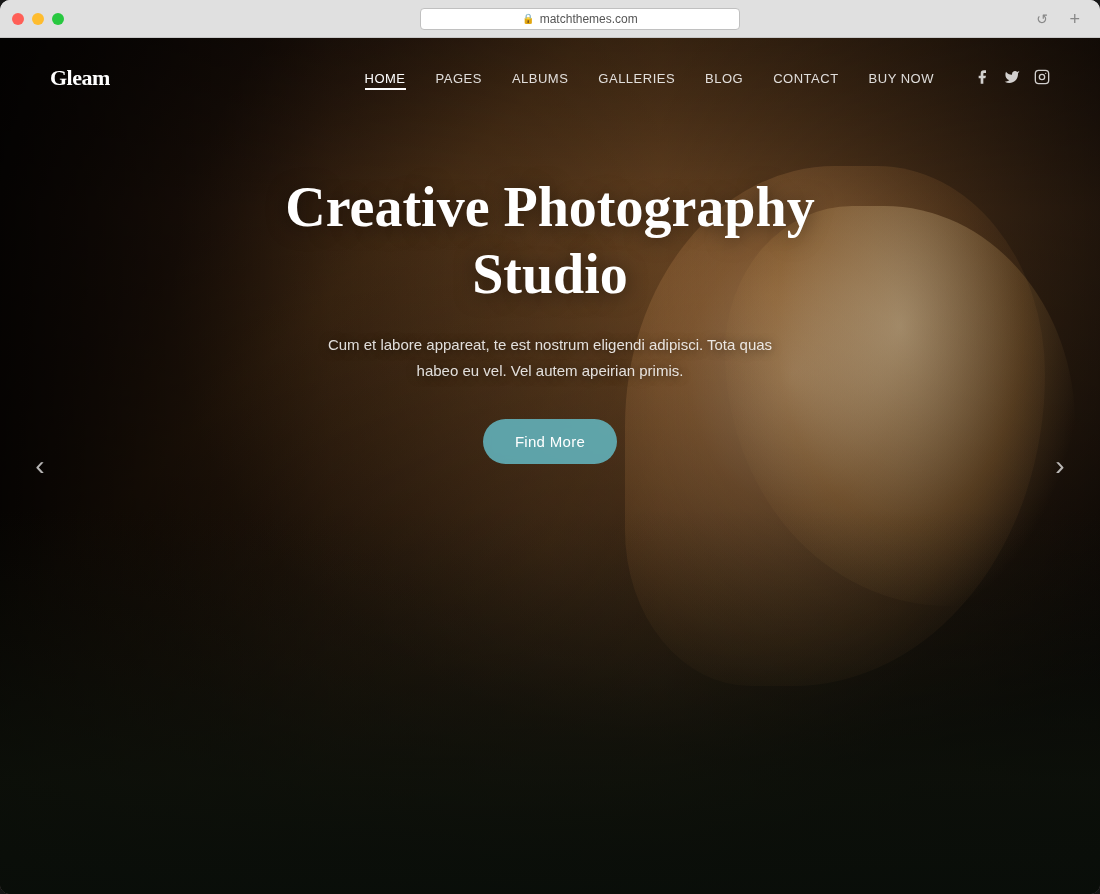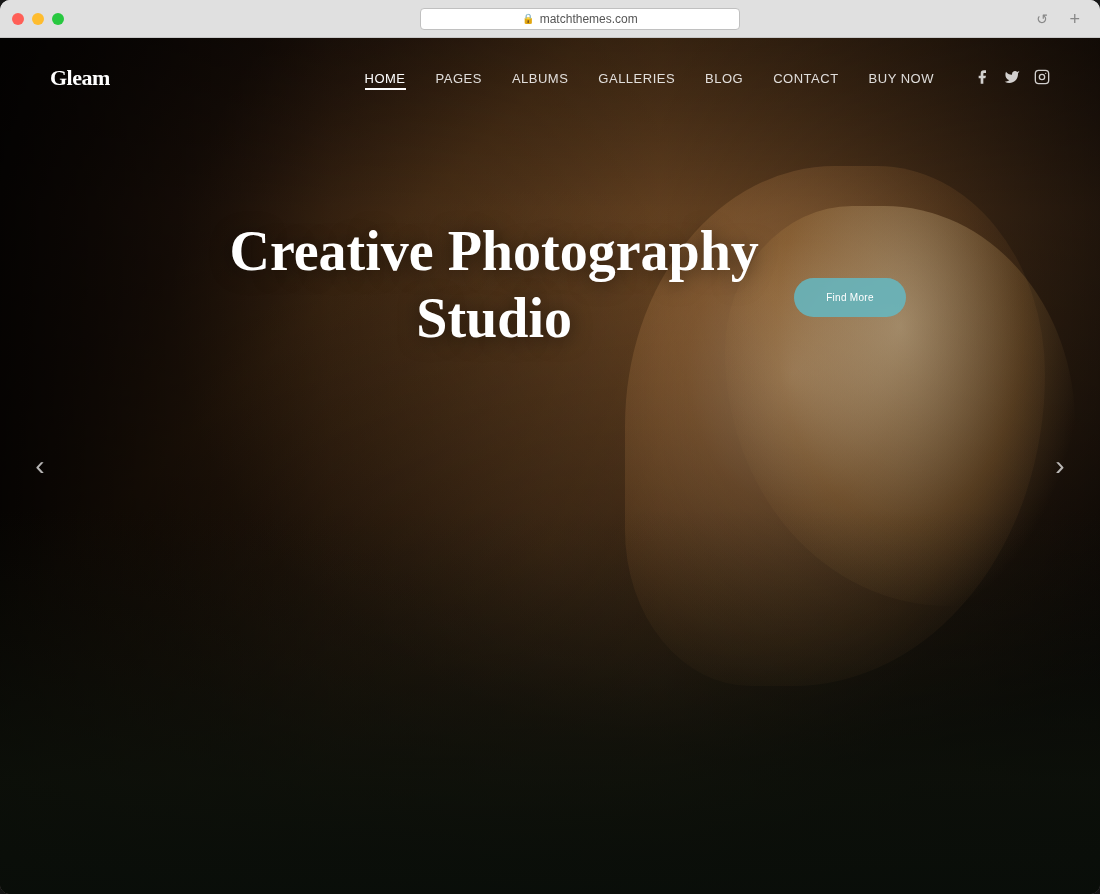--- a/index.html
+++ b/index.html
@@ -212,25 +212,26 @@
       font-size: 14px;
       cursor: pointer;
       text-decoration: none;
     }
 
     
     .hero-content {
       position: relative;
       z-index: 10;
       display: flex;
+      flex-direction: column;
       align-items: center;
       justify-content: center;
       text-align: center;
       padding: 0 20px;
-      margin-top: 100px;
+      margin-top: 56px;
     }
 
     .hero-title {
       font-size: 56px;
       font-weight: 600;
       color: #fff;
       font-family: Georgia, 'Times New Roman', serif;
       line-height: 1.2;
       margin-bottom: 24px;
       text-shadow: 0 2px 20px rgba(0,0,0,0.5);
@@ -246,21 +247,21 @@
       font-weight: 400;
       text-shadow: 0 1px 10px rgba(0,0,0,0.5);
     }
 
     .hero-btn {
       background: rgba(100,185,195,0.85);
       color: #fff;
       border: none;
       padding: 14px 32px;
       border-radius: 50px;
-      font-size: 10px;
+      font-size: 15px;
       font-weight: 500;
       cursor: pointer;
       letter-spacing: 0.3px;
       transition: background 0.2s;
       backdrop-filter: blur(4px);
     }
 
     
     .slider-arrow {
       position: absolute;
@@ -355,20 +356,21 @@
             <rect x="2" y="2" width="20" height="20" rx="5" ry="5"></rect>
             <circle cx="12" cy="12" r="4"></circle>
             <circle cx="17.5" cy="6.5" r="1" fill="rgba(255,255,255,0.8)" stroke="none"></circle>
           </svg>
         </a>
       </div>
     </nav>
 
     <div class="hero-content">
       <h1 class="hero-title">Creative Photography Studio</h1>
+      <p class="hero-subtitle">Cum et labore appareat, te est nostrum eligendi adipisci. Tota quas habeo eu vel. Vel autem apeirian primis.</p>
       <button class="hero-btn">Find More</button>
     </div>
 
     <div class="slider-arrow slider-prev">
       <span>‹</span>
     </div>
     <div class="slider-arrow slider-next">
       <span>›</span>
     </div>
   </div>

